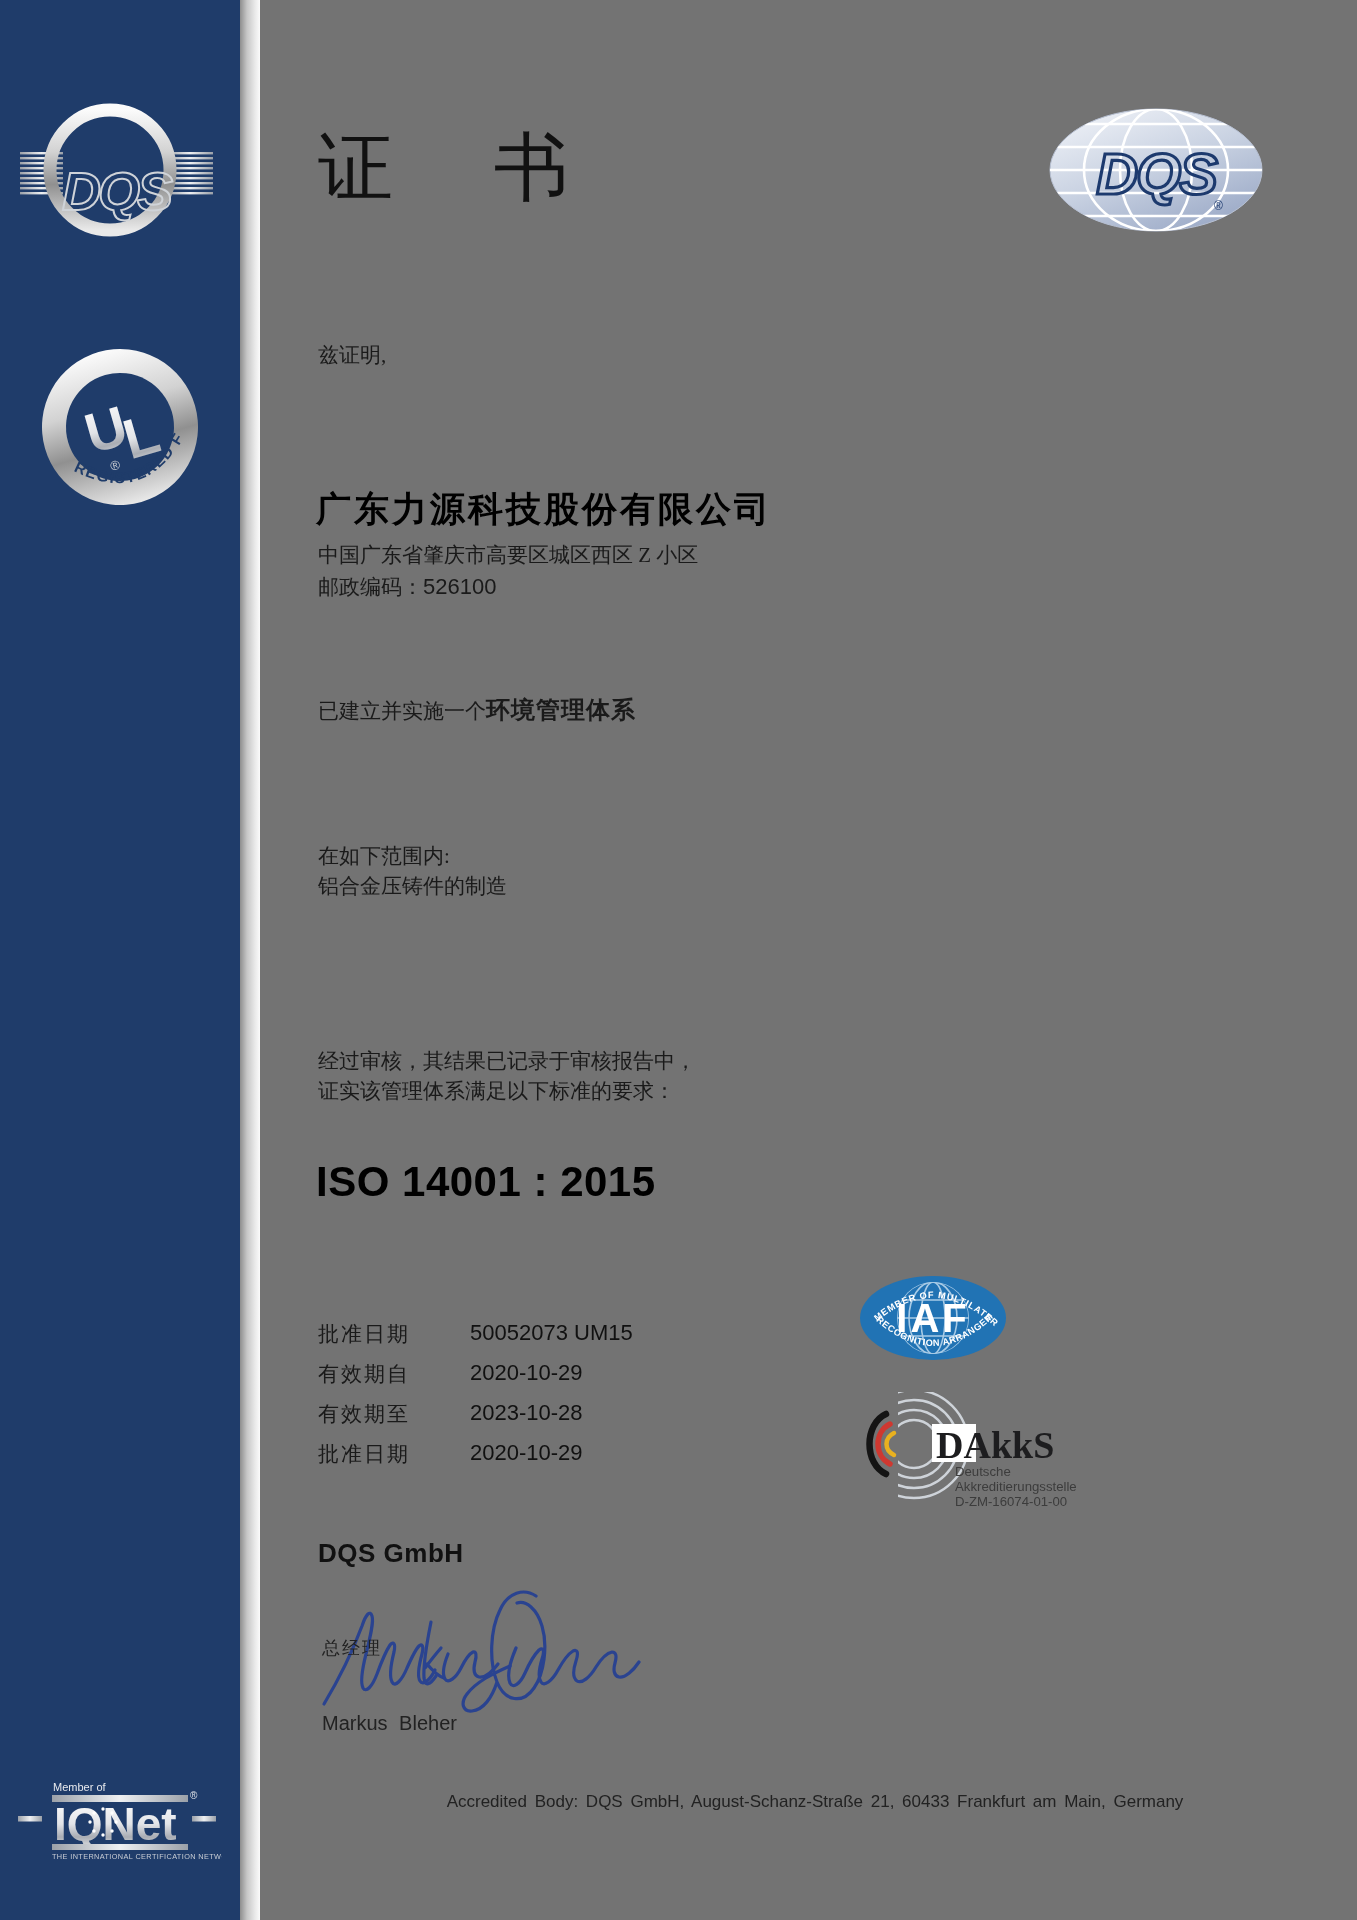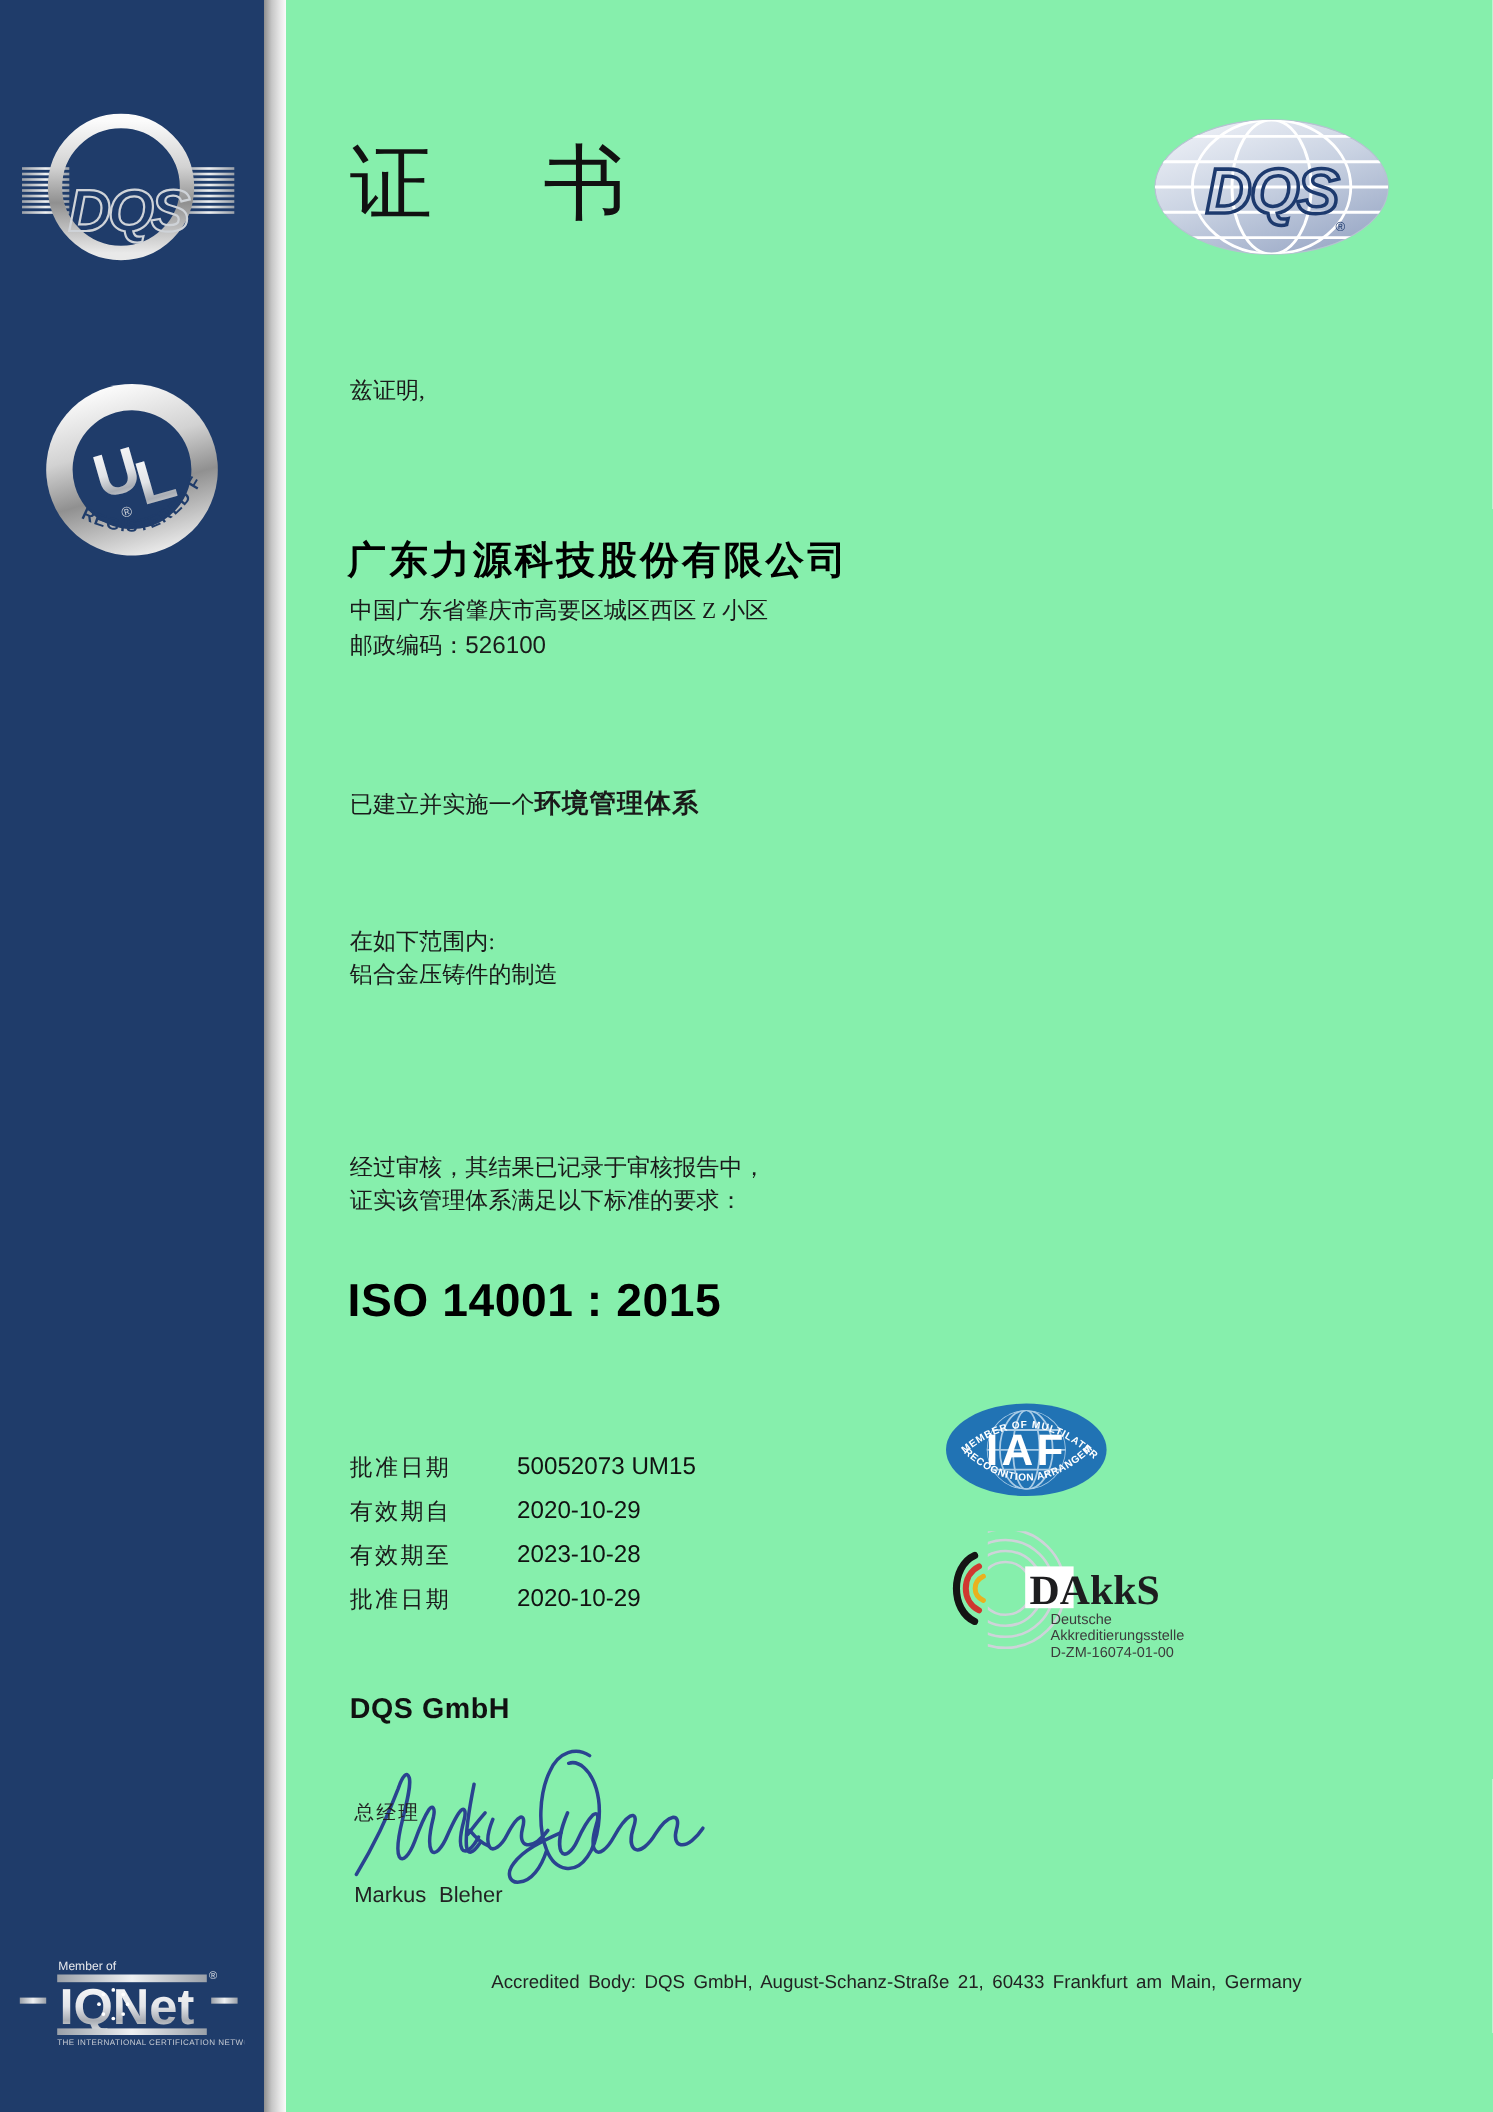--- a/index.html
+++ b/index.html
@@ -1,18 +1,18 @@
 <!DOCTYPE html>
 <html><head>
 <meta charset="utf-8">
 <style>
   html,body{margin:0;padding:0;background:#ffffff;}
   .serif{font-family:"Liberation Serif","DejaVu Serif",serif;}
   .sans{font-family:"Liberation Sans","DejaVu Sans",sans-serif;text-align:center;}
-  .page{position:relative;width:1357px;height:1920px;background:#86efac;overflow:hidden;}
+  .page{position:relative;width:1357px;height:1920px;background:#737373;overflow:hidden;}
   .sidebar{position:absolute;left:0;top:0;width:240px;height:1920px;background:#1f3c6a;}
   .silver-strip{position:absolute;left:240px;top:0;width:20px;height:1920px;
     background:linear-gradient(90deg,#8e8e8e 0%,#c6c6c6 35%,#e9e9e9 75%,#fbfbfb 100%);}
   .abs{position:absolute;}
   .cert-title{font-size:75px;color:#111;word-spacing:82px;letter-spacing:0;line-height:1;}
   .body-cn{font-size:21px;color:#1a1a1a;line-height:30px;}
   .company-name{font-size:35px;font-weight:bold;color:#000;letter-spacing:3px;}
   .statement-bold{font-family:"Liberation Sans","DejaVu Sans",sans-serif;font-weight:bold;font-size:24px;letter-spacing:1px;}
   .iso-line{font-size:42px;font-weight:bold;color:#000;letter-spacing:0.5px;}
   .detail-row{display:flex;height:40px;align-items:flex-start;}
@@ -145,21 +145,21 @@
       <text x="112" y="88" text-anchor="middle" font-family="Liberation Sans, DejaVu Sans, sans-serif" font-size="58" font-weight="bold" font-style="italic" letter-spacing="-2" fill="none" stroke="#1d3a6e" stroke-width="3.2">DQS</text>
       <text x="170" y="104" font-size="12" fill="#1d3a6e" font-family="Liberation Sans, DejaVu Sans, sans-serif">®</text>
     </svg>
 
     <p class="abs serif body-cn" style="left:318px;top:340px;margin:0">兹证明,</p>
 
     <p class="abs serif company-name" style="left:316px;top:486px;margin:0">广东力源科技股份有限公司</p>
     <p class="abs serif body-cn" style="left:318px;top:540px;margin:0">中国广东省肇庆市高要区城区西区 Z 小区</p>
     <p class="abs serif body-cn" style="left:318px;top:572px;margin:0"><span>邮政编码：</span><span class="num" style="font-size:22px">526100</span></p>
 
-    <p class="abs serif body-cn" style="left:318px;top:716px;margin:0"><span>已建立并实施一个</span><span class="statement-bold">环境管理体系</span></p>
+    <p class="abs serif body-cn" style="left:318px;top:695px;margin:0"><span>已建立并实施一个</span><span class="statement-bold">环境管理体系</span></p>
 
     <p class="abs serif body-cn" style="left:318px;top:841px;margin:0">在如下范围内:</p>
     <p class="abs serif body-cn" style="left:318px;top:871px;margin:0">铝合金压铸件的制造</p>
 
     <p class="abs serif body-cn" style="left:318px;top:1046px;margin:0">经过审核，其结果已记录于审核报告中，</p>
     <p class="abs serif body-cn" style="left:318px;top:1076px;margin:0">证实该管理体系满足以下标准的要求：</p>
 
     <p class="abs sans iso-line" style="left:316px;top:1158px;margin:0">ISO 14001 : 2015</p>
 
     <div class="abs" style="left:318px;top:1320px">

